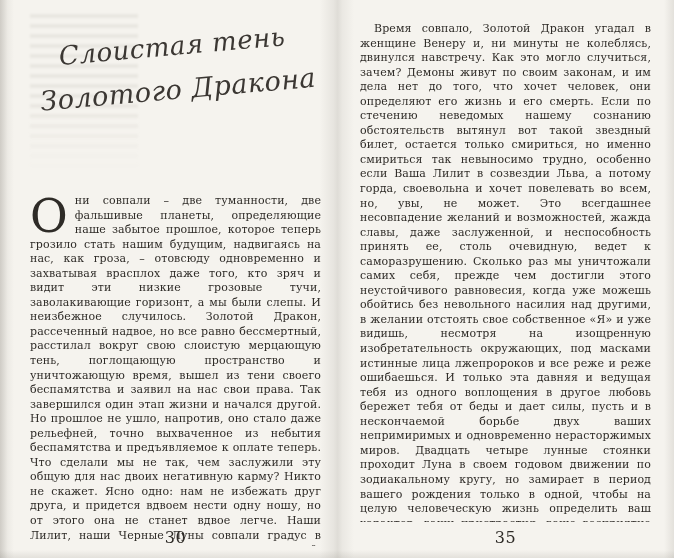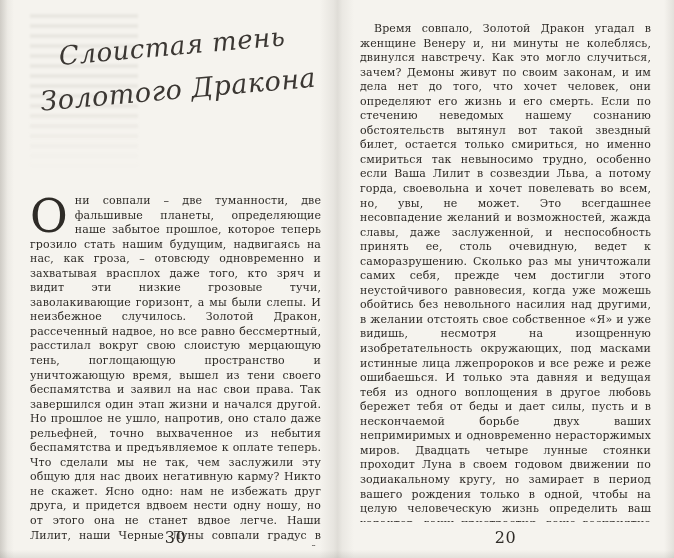--- a/index.html
+++ b/index.html
@@ -103,21 +103,21 @@
     </div>
 
     <div class="pagenum left-num">30</div>
   </div>
 
   <div>
     <div class="bodytext right-body">
       <span>Время совпало, Золотой Дракон угадал в женщине Венеру и, ни минуты не колеблясь, двинулся навстречу. Как это могло случиться, зачем? Демоны живут по своим законам, и им дела нет до того, что хочет человек, они определяют его жизнь и его смерть. Если по стечению неведомых нашему сознанию обстоятельств вытянул вот такой звездный билет, остается только смириться, но именно смириться так невыносимо трудно, особенно если Ваша Лилит в созвездии Льва, а потому горда, своевольна и хочет повелевать во всем, но, увы, не может. Это всегдашнее несовпадение желаний и возможностей, жажда славы, даже заслуженной, и неспособность принять ее, столь очевидную, ведет к саморазрушению. Сколько раз мы уничтожали самих себя, прежде чем достигли этого неустойчивого равновесия, когда уже можешь обойтись без невольного насилия над другими, в желании отстоять свое собственное «Я» и уже видишь, несмотря на изощренную изобретательность окружающих, под масками истинные лица лжепророков и все реже и реже ошибаешься. И только эта давняя и ведущая тебя из одного воплощения в другое любовь бережет тебя от беды и дает силы, пусть и в нескончаемой борьбе двух ваших непримиримых и одновременно нерасторжимых миров. Двадцать четыре лунные стоянки проходит Луна в своем годовом движении по зодиакальному кругу, но замирает в период вашего рождения только в одной, чтобы на целую человеческую жизнь определить ваш характер, ваши пристрастия, ваше восприятие мира, потому что Луна – это ваше подсознание, и оно, как невидимая нить, связует вас с вашими прежними воплощениями, определившими и обусловившими ваше сегодня. Луна для человека – самая главная планета, это его психика, его самосознание. Однако и Солнце обязательно скажет свое веское слово необходимой самореализации. Солнце, Луна и Асцендент – три са-</span>
     </div>
 
-    <div class="pagenum right-num">20</div>
+    <div class="pagenum right-num">35</div>
   </div>
 
   <div class="gutter"></div>
   <div class="edge-left"></div>
   <div class="edge-right"></div>
   <div class="edge-bottom"></div>
 
 </div>
 
 </body></html>

